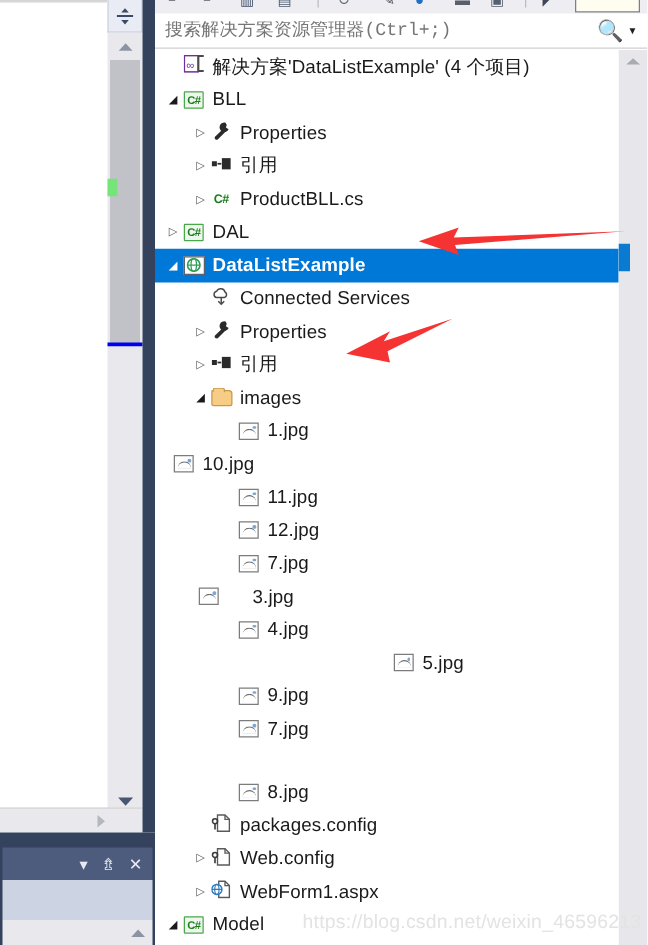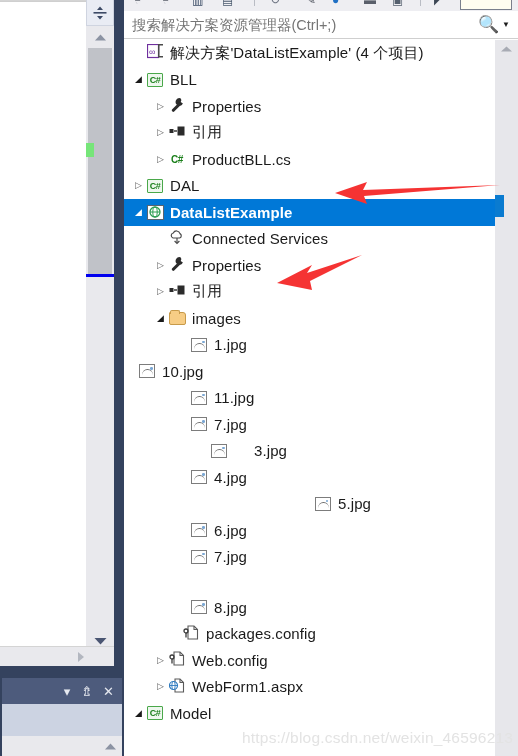--- a/index.html
+++ b/index.html
@@ -110,21 +110,21 @@
     position: absolute; left: 124px; top: 11px; width: 394px; height: 745px;
     background: #ffffff;
   }
   .search-bar {
     position: absolute; left: 0; top: 0; width: 394px; height: 28px;
     background: #ffffff; border-bottom: 1px solid #cfcfcf;
     display: flex; align-items: center;
   }
   .search-input {
     flex: 1; border: none; outline: none; background: transparent;
-    font-family: Liberation Sans, sans-serif; font-size: 14.5px;
+    font-family: Liberation Mono, monospace; font-size: 14.5px;
     color: #6d7078; padding-left: 8px;
   }
   .search-icon-wrap {
     display: flex; align-items: center; gap: 3px; padding-right: 8px; color: #1d1d1d;
   }
   .search-glyph { font-size: 17px; line-height: 1; }
   .search-caret { font-size: 8px; line-height: 1; }
 
   .tree {
     position: absolute; left: 0; top: 29px; width: 371px; height: 716px;
@@ -415,23 +415,30 @@
           <span class="icon">
             <span class="ic-img"></span>
           </span>
           <span class="label">11.jpg</span>
         </div>
         <div class="row" style="padding-left: 52px;">
           <span class="expander"></span>
           <span class="icon">
             <span class="ic-img"></span>
           </span>
+          <span class="label">12.jpg</span>
+        </div>
+        <div class="row" style="padding-left: 52px;">
+          <span class="expander"></span>
+          <span class="icon">
+            <span class="ic-img"></span>
+          </span>
           <span class="label">7.jpg</span>
         </div>
-        <div class="row" style="padding-left: 52px; gap: 20px;">
+        <div class="row" style=" gap: 20px;">
           <span class="expander"></span>
           <span class="icon">
             <span class="ic-img"></span>
           </span>
           <span class="label">3.jpg</span>
         </div>
         <div class="row" style="padding-left: 52px;">
           <span class="expander"></span>
           <span class="icon">
             <span class="ic-img"></span>
@@ -443,37 +450,37 @@
           <span class="icon">
             <span class="ic-img"></span>
           </span>
           <span class="label">5.jpg</span>
         </div>
         <div class="row" style="padding-left: 52px;">
           <span class="expander"></span>
           <span class="icon">
             <span class="ic-img"></span>
           </span>
-          <span class="label">6.jpg</span>
+          <span class="label">9.jpg</span>
         </div>
         <div class="row" style="padding-left: 52px;">
           <span class="expander"></span>
           <span class="icon">
             <span class="ic-img"></span>
           </span>
           <span class="label">7.jpg</span>
         </div>
         <div class="row" style="padding-left: 52px; margin-top: 24px;">
           <span class="expander"></span>
           <span class="icon">
             <span class="ic-img"></span>
           </span>
           <span class="label">8.jpg</span>
         </div>
-        <div class="row" style="padding-left: 44px;">
+        <div class="row" style="padding-left: 30px;">
           <span class="expander"></span>
           <span class="icon">
             <span class="ic-cfg"><svg width="16" height="15" viewBox="0 0 16 15">
                 <path d="M5 1 H11 L14.5 4.5 V14 H5 Z" fill="#fff" stroke="#5a5a5a" stroke-width="1.1"></path>
                 <path d="M11 1 V4.5 H14.5" fill="none" stroke="#5a5a5a" stroke-width="1.1"></path>
                 <circle cx="3" cy="6" r="2" fill="none" stroke="#3b3b3b" stroke-width="1.3"></circle>
                 <path d="M3 8 V12.5" stroke="#3b3b3b" stroke-width="1.3"></path>
               </svg></span>
           </span>
           <span class="label">packages.config</span>

